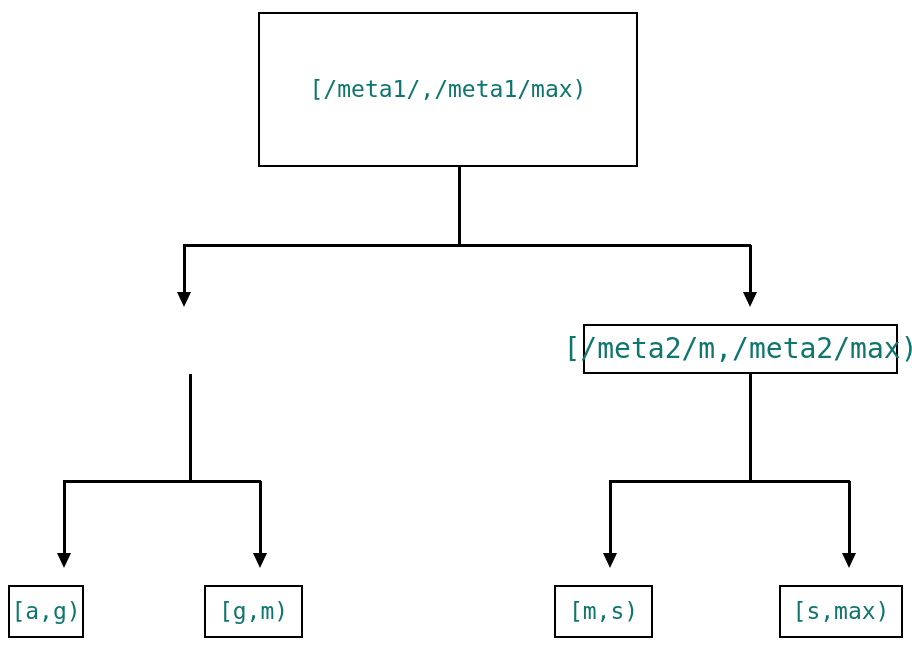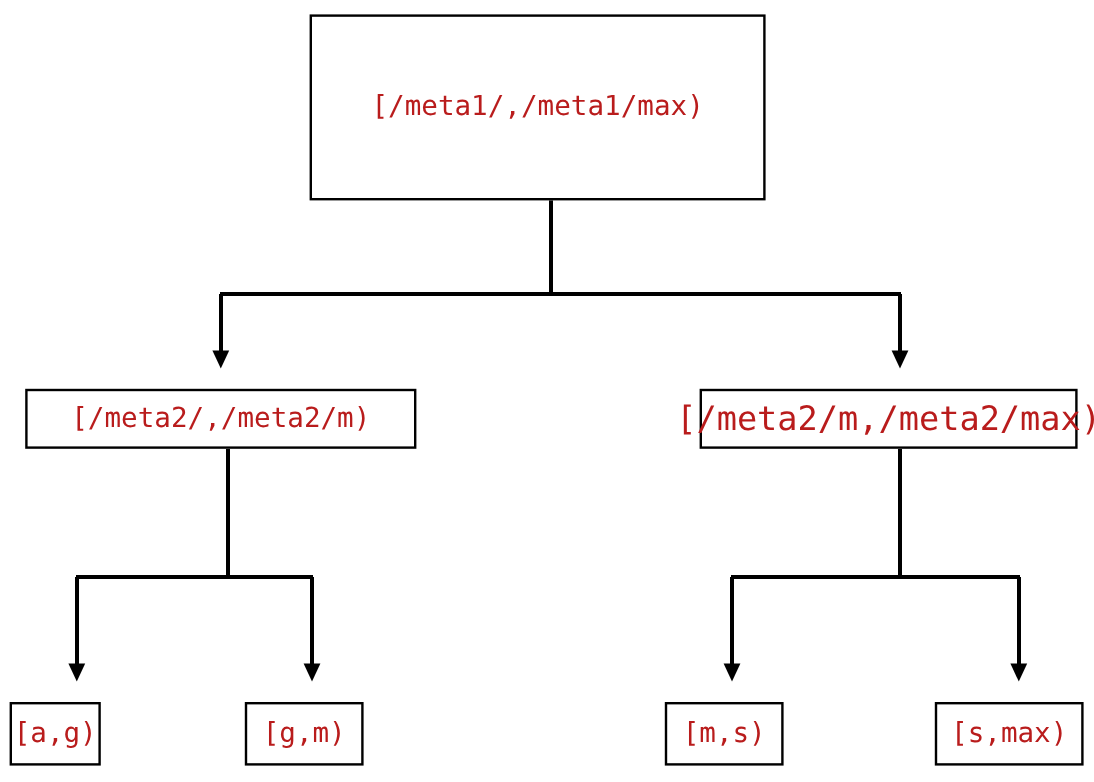--- a/index.html
+++ b/index.html
@@ -24,21 +24,21 @@
     display: flex;
     align-items: center;
     justify-content: center;
     color: #000000;
     white-space: pre;
     letter-spacing: 0px;
   }
   .node-label {
     display: block;
     line-height: 1;
-    color: #b91c1c;
+    color: #0f766e;
   }
   
   #node-root {
     left: 258px;
     top: 12px;
     width: 380px;
     height: 155px;
     font-size: 23px;
   }
   
@@ -136,23 +136,20 @@
     <polygon points="603,553 617,553 610,568"></polygon>
 
     <line x1="849" y1="481" x2="849" y2="554"></line>
     <polygon points="842,553 856,553 849,568"></polygon>
   </svg>
 
   <div class="node-box" id="node-root">
     <span class="node-label">[/meta1/,/meta1/max)</span>
   </div>
 
-  <div class="node-box" id="node-mid-left">
-    <span class="node-label">[/meta2/,/meta2/m)</span>
-  </div>
 
   <div class="node-box" id="node-mid-right">
     <span class="node-label">[/meta2/m,/meta2/max)</span>
   </div>
 
   <div class="node-box" id="node-leaf-ag">
     <span class="node-label">[a,g)</span>
   </div>
 
   <div class="node-box" id="node-leaf-gm">

